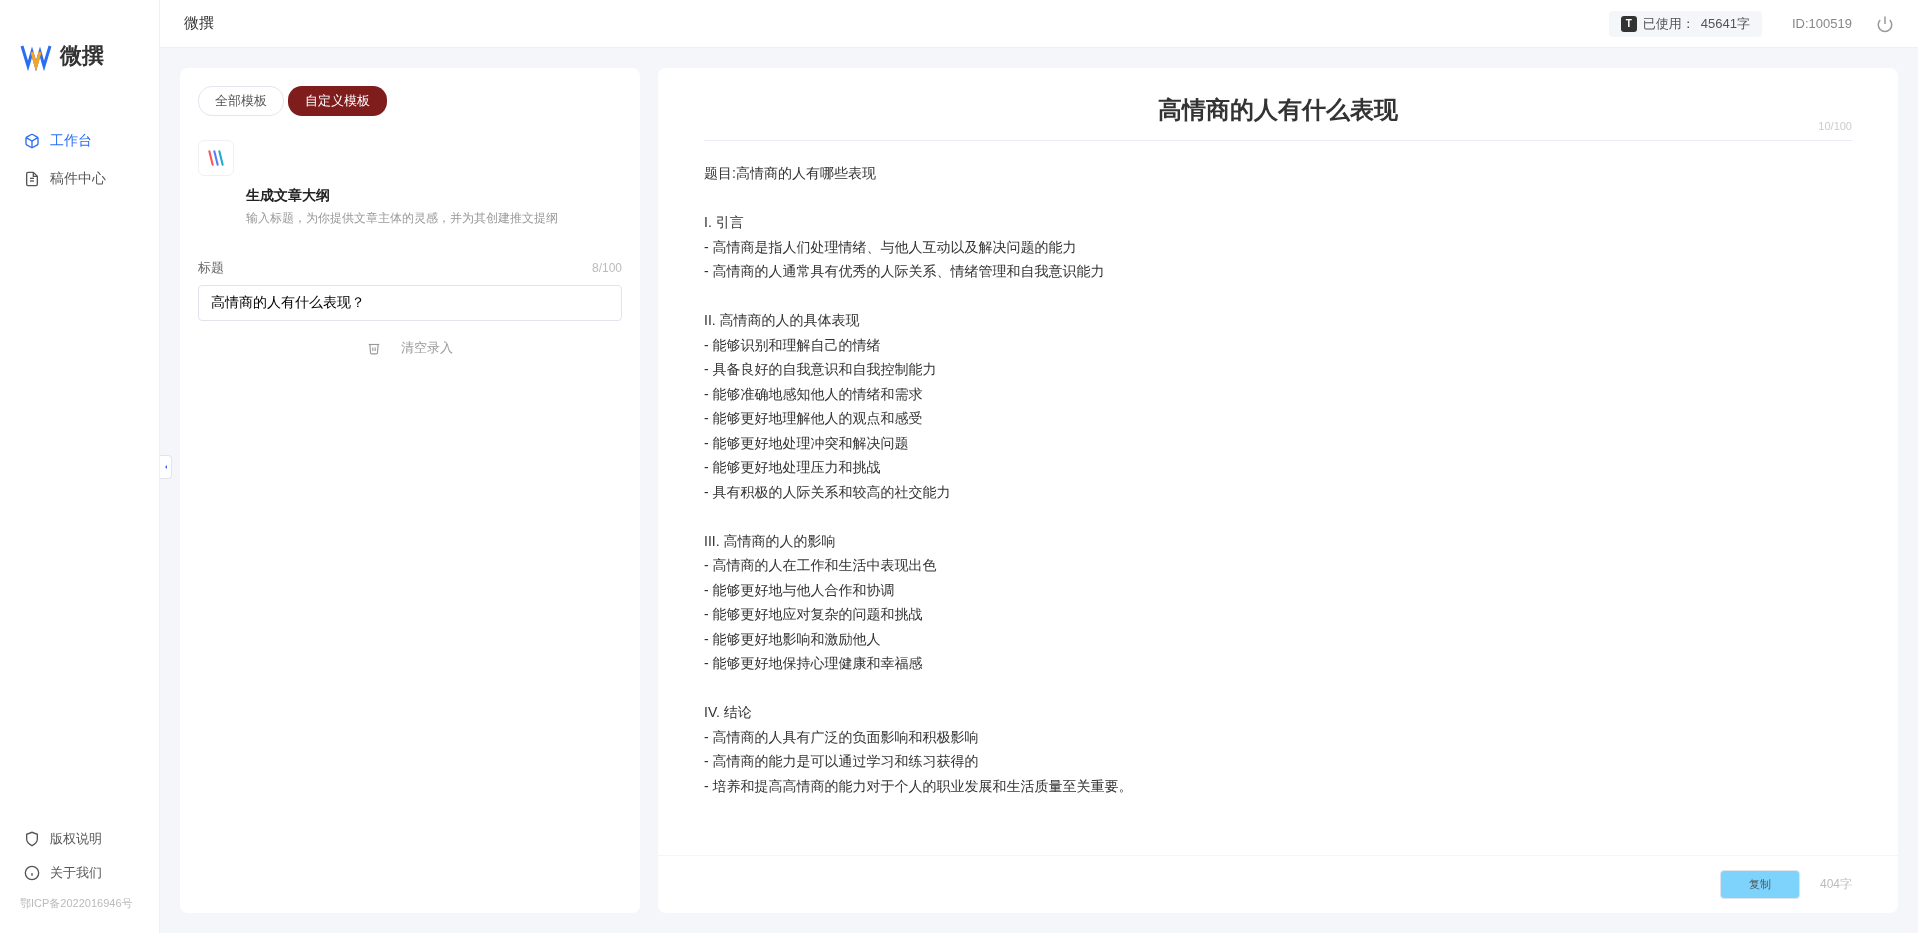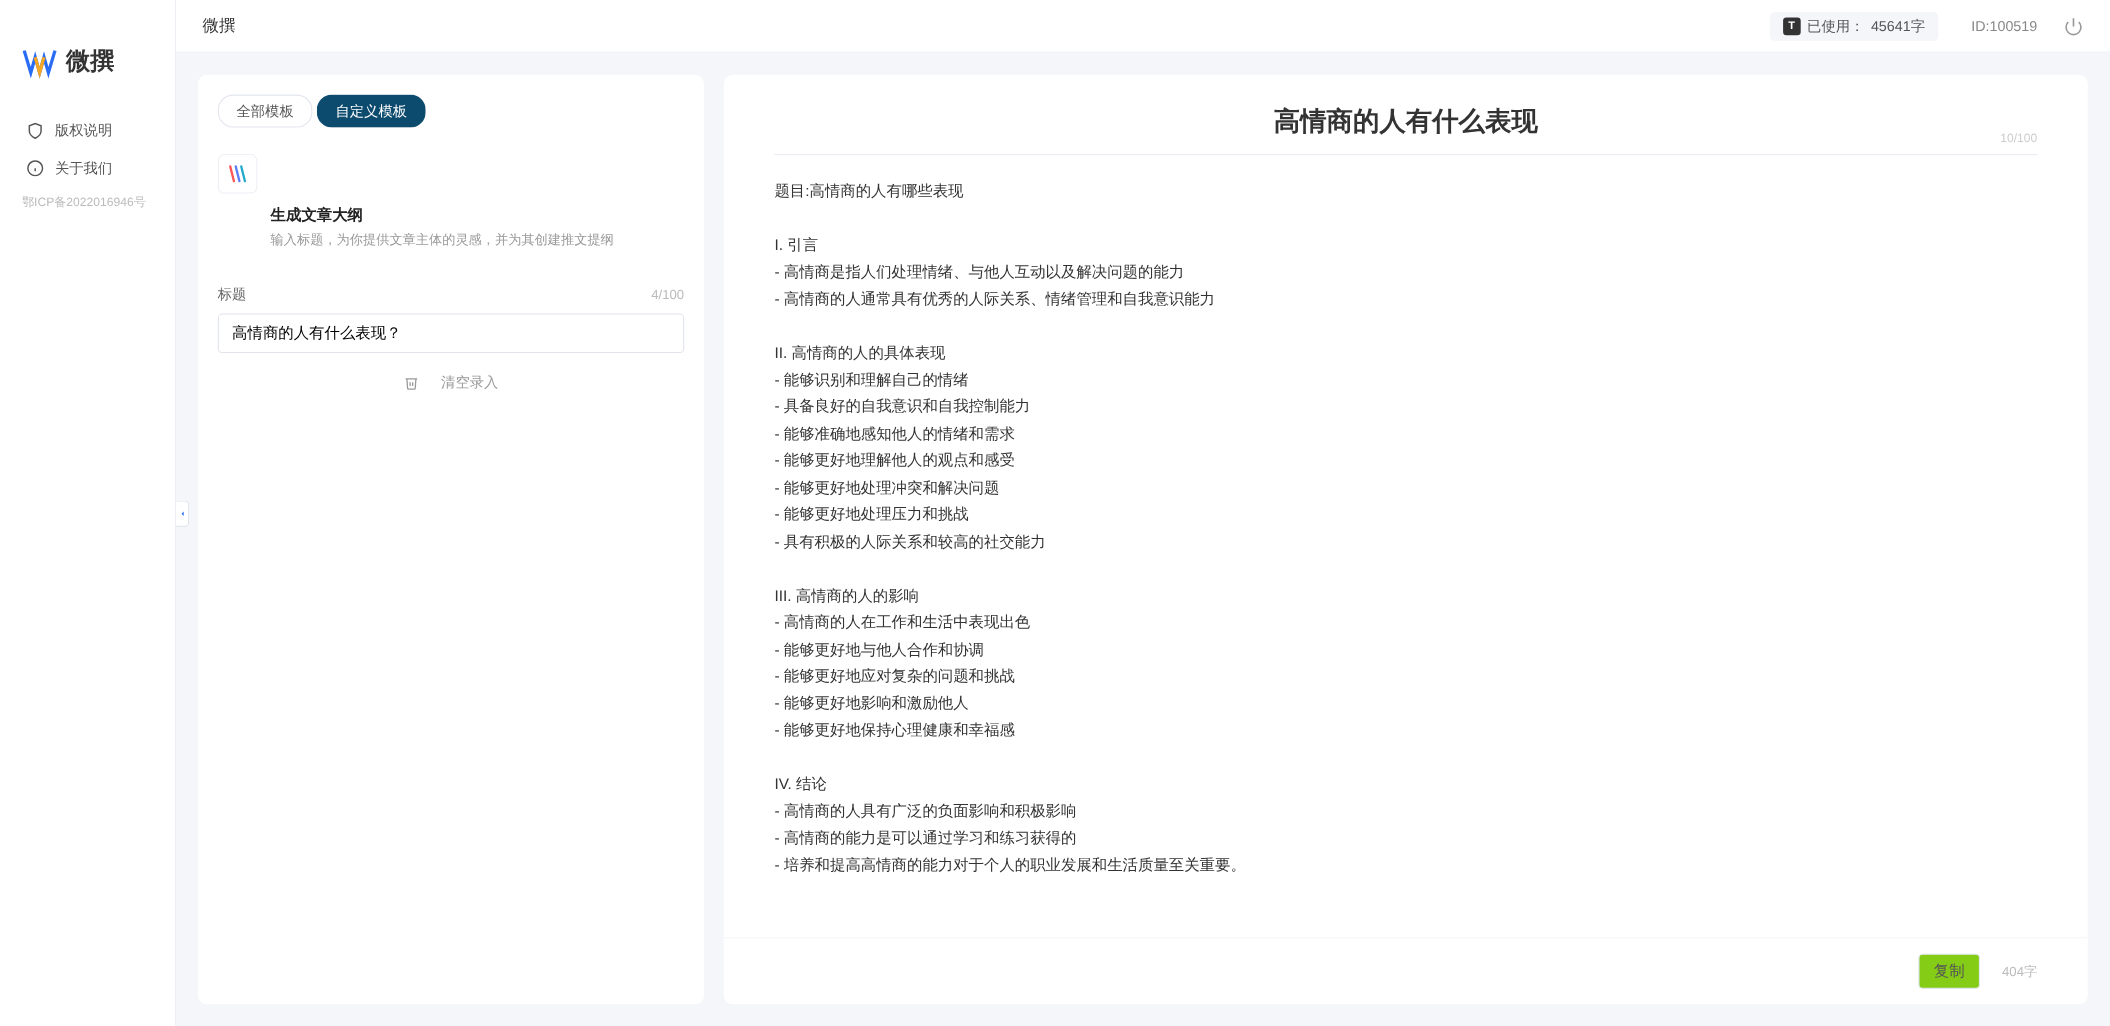--- a/index.html
+++ b/index.html
@@ -36,21 +36,21 @@
 
 .content { flex: 1; display: flex; gap: 18px; padding: 20px; overflow: hidden; justify-content: space-between; }
 .panel { background: #fff; border-radius: 8px; display: flex; flex-direction: column; overflow: hidden; }
 .panel-left { width: 460px; }
 .panel-right { flex: 1; }
 
 
 .tabs { display: flex; gap: 4px; padding: 18px 18px 14px; }
 .tab { padding: 5px 16px; font-size: 13px; border-radius: 14px; cursor: pointer; color: #555; border: 1px solid transparent; }
 .tab.inactive { background: #fff; border-color: #e3e6ef; }
-.tab.active { background: #0c4a6e; color: #fff; }
+.tab.active { background: #7f1d1d; color: #fff; }
 .template-card { display: flex; gap: 12px; padding: 10px 18px 20px; align-items: flex-start; }
 .template-icon { width: 36px; height: 36px; border-radius: 6px; background: #fff; border: 1px solid #eef0f5; display: flex; align-items: center; justify-content: center; }
 .template-info { flex: 1; }
 .template-title { font-size: 14px; font-weight: 600; color: #222; margin-bottom: 4px; margin-top: 47px; }
 .template-desc { font-size: 12px; color: #999; line-height: 1.5; }
 .field-section { padding: 0 18px; }
 .field-label-row { display: flex; justify-content: space-between; align-items: center; margin-bottom: 8px; margin-top: 12px; }
 .field-label { font-size: 13px; color: #666; }
 .field-counter { font-size: 12px; color: #bbb; }
 .text-input { width: 100%; border: 1px solid #e1e4ed; border-radius: 4px; padding: 9px 12px; font-size: 14px; outline: none; }
@@ -59,37 +59,56 @@
 .left-footer { margin-top: auto; padding: 22px 64px; }
 .generate-btn { width: 100%; background: #2a6df5; color: #fff; border: none; border-radius: 4px; padding: 11px 0; font-size: 14px; cursor: pointer; }
 
 
 .doc-header { padding: 26px 46px 14px; position: relative; }
 .doc-title { text-align: center; font-size: 24px; font-weight: 700; }
 .doc-counter { position: absolute; right: 46px; bottom: 8px; font-size: 11px; color: #ccc; }
 .doc-divider { margin: 0 46px; border-bottom: 1px solid #e9ecf5; }
 .doc-body { flex: 1; padding: 20px 46px; font-size: 14px; line-height: 1.75; color: #333; overflow-y: auto; white-space: pre-wrap; }
 .doc-footer { padding: 14px 46px; display: flex; justify-content: flex-end; align-items: center; gap: 20px; border-top: 1px solid #f4f5f9; }
-.copy-btn { border: 1px solid #e1e4ed; background: #84cc16; border-radius: 4px; padding: 6px 13px; font-size: 14px; cursor: pointer; color: #555; }
+.copy-btn { border: 1px solid #e1e4ed; background: #7dd3fc; border-radius: 4px; padding: 6px 28px; font-size: 11px; cursor: pointer; color: #555; }
 .word-count { font-size: 12px; color: #bbb; }
 </style>
 </head>
 <body>
 
 <div class="app">
   <aside class="sidebar">
     <div class="logo">
       <span class="logo-mark">
         <svg viewBox="0 0 32 32">
             <path d="M2 6 L8 26 L12 12 L16 26 L20 12 L24 26 L30 6" fill="none" stroke="#2a6df5" stroke-width="3"></path>
             <path d="M12 12 L16 26 L20 12" fill="none" stroke="#f5a623" stroke-width="3"></path>
           </svg>
       </span>
       <span class="logo-text">微撰</span>
     </div>
+    <nav class="nav">
+      <div class="nav-item active">
+        <svg viewBox="0 0 24 24" fill="none" stroke="currentColor" stroke-width="2">
+            <path d="M21 16V8a2 2 0 0 0-1-1.73l-7-4a2 2 0 0 0-2 0l-7 4A2 2 0 0 0 3 8v8a2 2 0 0 0 1 1.73l7 4a2 2 0 0 0 2 0l7-4A2 2 0 0 0 21 16z"></path>
+            <polyline points="3.27 6.96 12 12.01 20.73 6.96"></polyline>
+            <line x1="12" y1="22.08" x2="12" y2="12"></line>
+          </svg>
+        <span>工作台</span>
+      </div>
+      <div class="nav-item">
+        <svg viewBox="0 0 24 24" fill="none" stroke="currentColor" stroke-width="2">
+            <path d="M14 2H6a2 2 0 0 0-2 2v16a2 2 0 0 0 2 2h12a2 2 0 0 0 2-2V8z"></path>
+            <polyline points="14 2 14 8 20 8"></polyline>
+            <line x1="9" y1="15" x2="15" y2="15"></line>
+            <line x1="9" y1="11" x2="15" y2="11"></line>
+          </svg>
+        <span>稿件中心</span>
+      </div>
+    </nav>
     <div class="sidebar-bottom">
       <div class="nav-item">
         <svg viewBox="0 0 24 24" fill="none" stroke="currentColor" stroke-width="2">
             <path d="M12 22s8-4 8-10V5l-8-3-8 3v7c0 6 8 10 8 10z"></path>
           </svg>
         <span>版权说明</span>
       </div>
       <div class="nav-item">
         <svg viewBox="0 0 24 24" fill="none" stroke="currentColor" stroke-width="2">
             <circle cx="12" cy="12" r="10"></circle>
@@ -142,21 +161,21 @@
               </svg>
           </div>
           <div class="template-info">
             <div class="template-title">生成文章大纲</div>
             <div class="template-desc">输入标题，为你提供文章主体的灵感，并为其创建推文提纲</div>
           </div>
         </div>
         <div class="field-section">
           <div class="field-label-row">
             <span class="field-label">标题</span>
-            <span class="field-counter">4/100</span>
+            <span class="field-counter">8/100</span>
           </div>
           <input type="text" class="text-input" value="高情商的人有什么表现？" style="">
         </div>
         <div class="clear-link">
           <svg viewBox="0 0 24 24" fill="none" stroke="currentColor" stroke-width="2">
               <polyline points="3 6 5 6 21 6"></polyline>
               <path d="M19 6l-1 14a2 2 0 0 1-2 2H8a2 2 0 0 1-2-2L5 6"></path>
               <path d="M10 11v6M14 11v6"></path>
             </svg>
           <span>清空录入</span>

